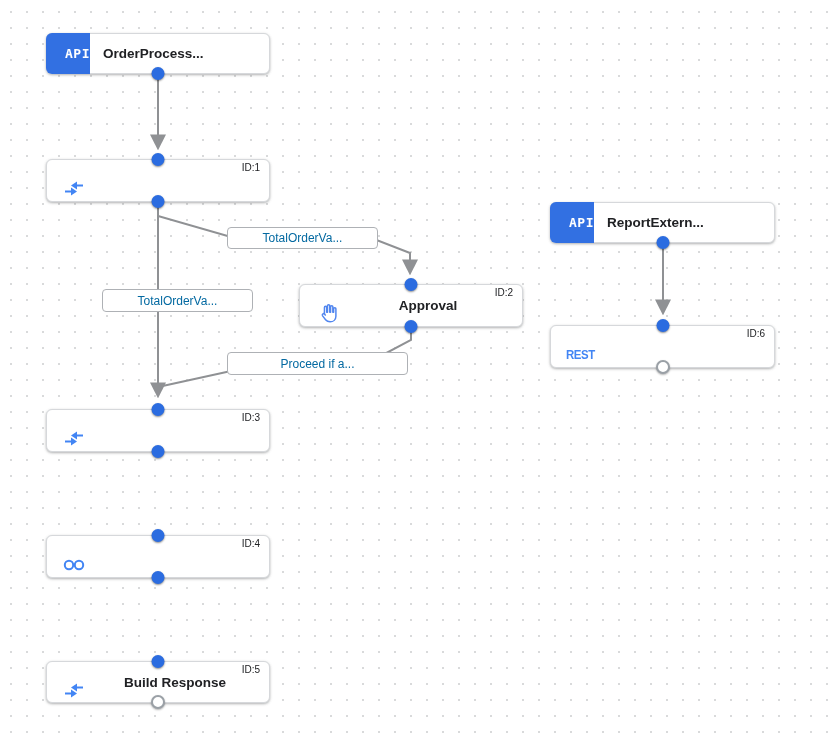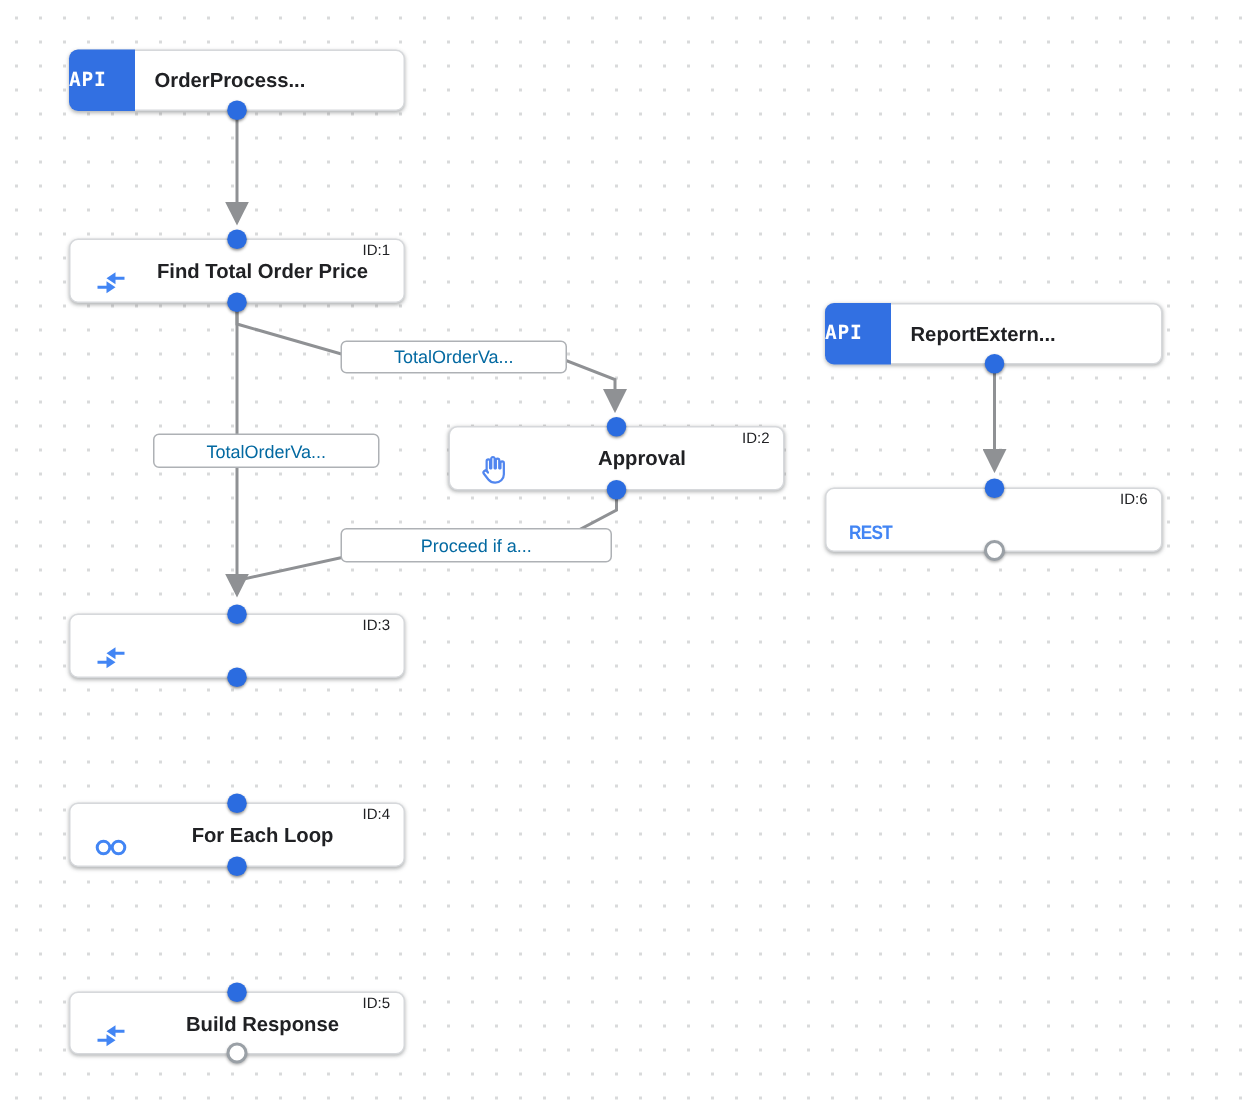--- a/index.html
+++ b/index.html
@@ -17,21 +17,21 @@
     position:absolute;left:44px;right:10px;top:0;bottom:0;
     display:flex;align-items:center;justify-content:center;
     font-size:13.5px;font-weight:700;color:#202124;white-space:nowrap;
   }
   .trigger-title{justify-content:flex-start;left:56px;}
   .task-id{
     position:absolute;top:2px;right:9px;font-size:10px;color:#202124;font-weight:400;
   }
   .badge{
     position:absolute;left:-1px;top:-1px;bottom:-1px;width:44px;background:#3270e2;
-    border-radius:6px 0 0 6px;display:flex;align-items:center;justify-content:flex-start;
+    border-radius:6px 0 0 6px;display:flex;align-items:center;justify-content:flex-end;
     color:#fff;font-family:"DejaVu Sans Mono",monospace;font-size:13px;font-weight:700;
     letter-spacing:.5px;
   }
   .node-icon{
     position:absolute;left:14px;top:16px;bottom:0;width:26px;
     display:flex;align-items:center;justify-content:center;
   }
   .rest-word{
     font-size:13px;font-weight:700;color:#4285f4;letter-spacing:-.5px;
     font-family:"Liberation Sans",sans-serif;transform:scaleX(.88);
@@ -88,21 +88,20 @@
 
   <div class="node" style="left:46px;top:159px;width:224px;height:43px">
     <div class="node-icon">
       <svg width="20" height="15" viewBox="0 0 20 15">
         <path d="M1 10.5 h6.5" stroke="#4285f4" stroke-width="2"></path>
         <path d="M7 6.5 L13 10.5 L7 14.5 z" fill="#4285f4"></path>
         <path d="M19 4.5 h-6.5" stroke="#4285f4" stroke-width="2"></path>
         <path d="M13 0.5 L7 4.5 L13 8.5 z" fill="#4285f4"></path>
       </svg>
     </div>
-    <div class="node-title">Find Total Order Price</div>
     <div class="task-id">ID:1</div>
     <div class="port port-top"></div>
     <div class="port port-bottom"></div>
   </div>
 
   <div class="node" style="left:299px;top:284px;width:224px;height:43px">
     <div class="node-icon">
       <svg width="21" height="21" viewBox="0 0 24 24">
         <path d="M8.5 12V5a1.3 1.3 0 0 1 2.6 0v5.5h.9V3.2a1.3 1.3 0 0 1 2.6 0v7.3h.9V4.4a1.3 1.3 0 0 1 2.6 0v6.1h.9V6.6a1.3 1.3 0 0 1 2.6 0V15c0 3.8-2.9 6.5-6.6 6.5-2.4 0-4-.9-5.2-2.4l-3.4-4.4c-.5-.7-.4-1.6.2-2.1.6-.5 1.6-.4 2.1.2l.8 1z" fill="none" stroke="#5186ef" stroke-width="1.7" stroke-linejoin="round" stroke-linecap="round"></path>
       </svg>
@@ -144,21 +143,20 @@
     <div class="port port-bottom"></div>
   </div>
 
   <div class="node" style="left:46px;top:535px;width:224px;height:43px">
     <div class="node-icon">
       <svg width="22" height="12" viewBox="0 0 22 12">
         <circle cx="6" cy="6" r="4.2" fill="none" stroke="#4285f4" stroke-width="2"></circle>
         <circle cx="16" cy="6" r="4.2" fill="none" stroke="#4285f4" stroke-width="2"></circle>
       </svg>
     </div>
-    <div class="node-title">For Each Loop</div>
     <div class="task-id">ID:4</div>
     <div class="port port-top"></div>
     <div class="port port-bottom"></div>
   </div>
 
   <div class="node" style="left:46px;top:661px;width:224px;height:42px">
     <div class="node-icon">
       <svg width="20" height="15" viewBox="0 0 20 15">
         <path d="M1 10.5 h6.5" stroke="#4285f4" stroke-width="2"></path>
         <path d="M7 6.5 L13 10.5 L7 14.5 z" fill="#4285f4"></path>

